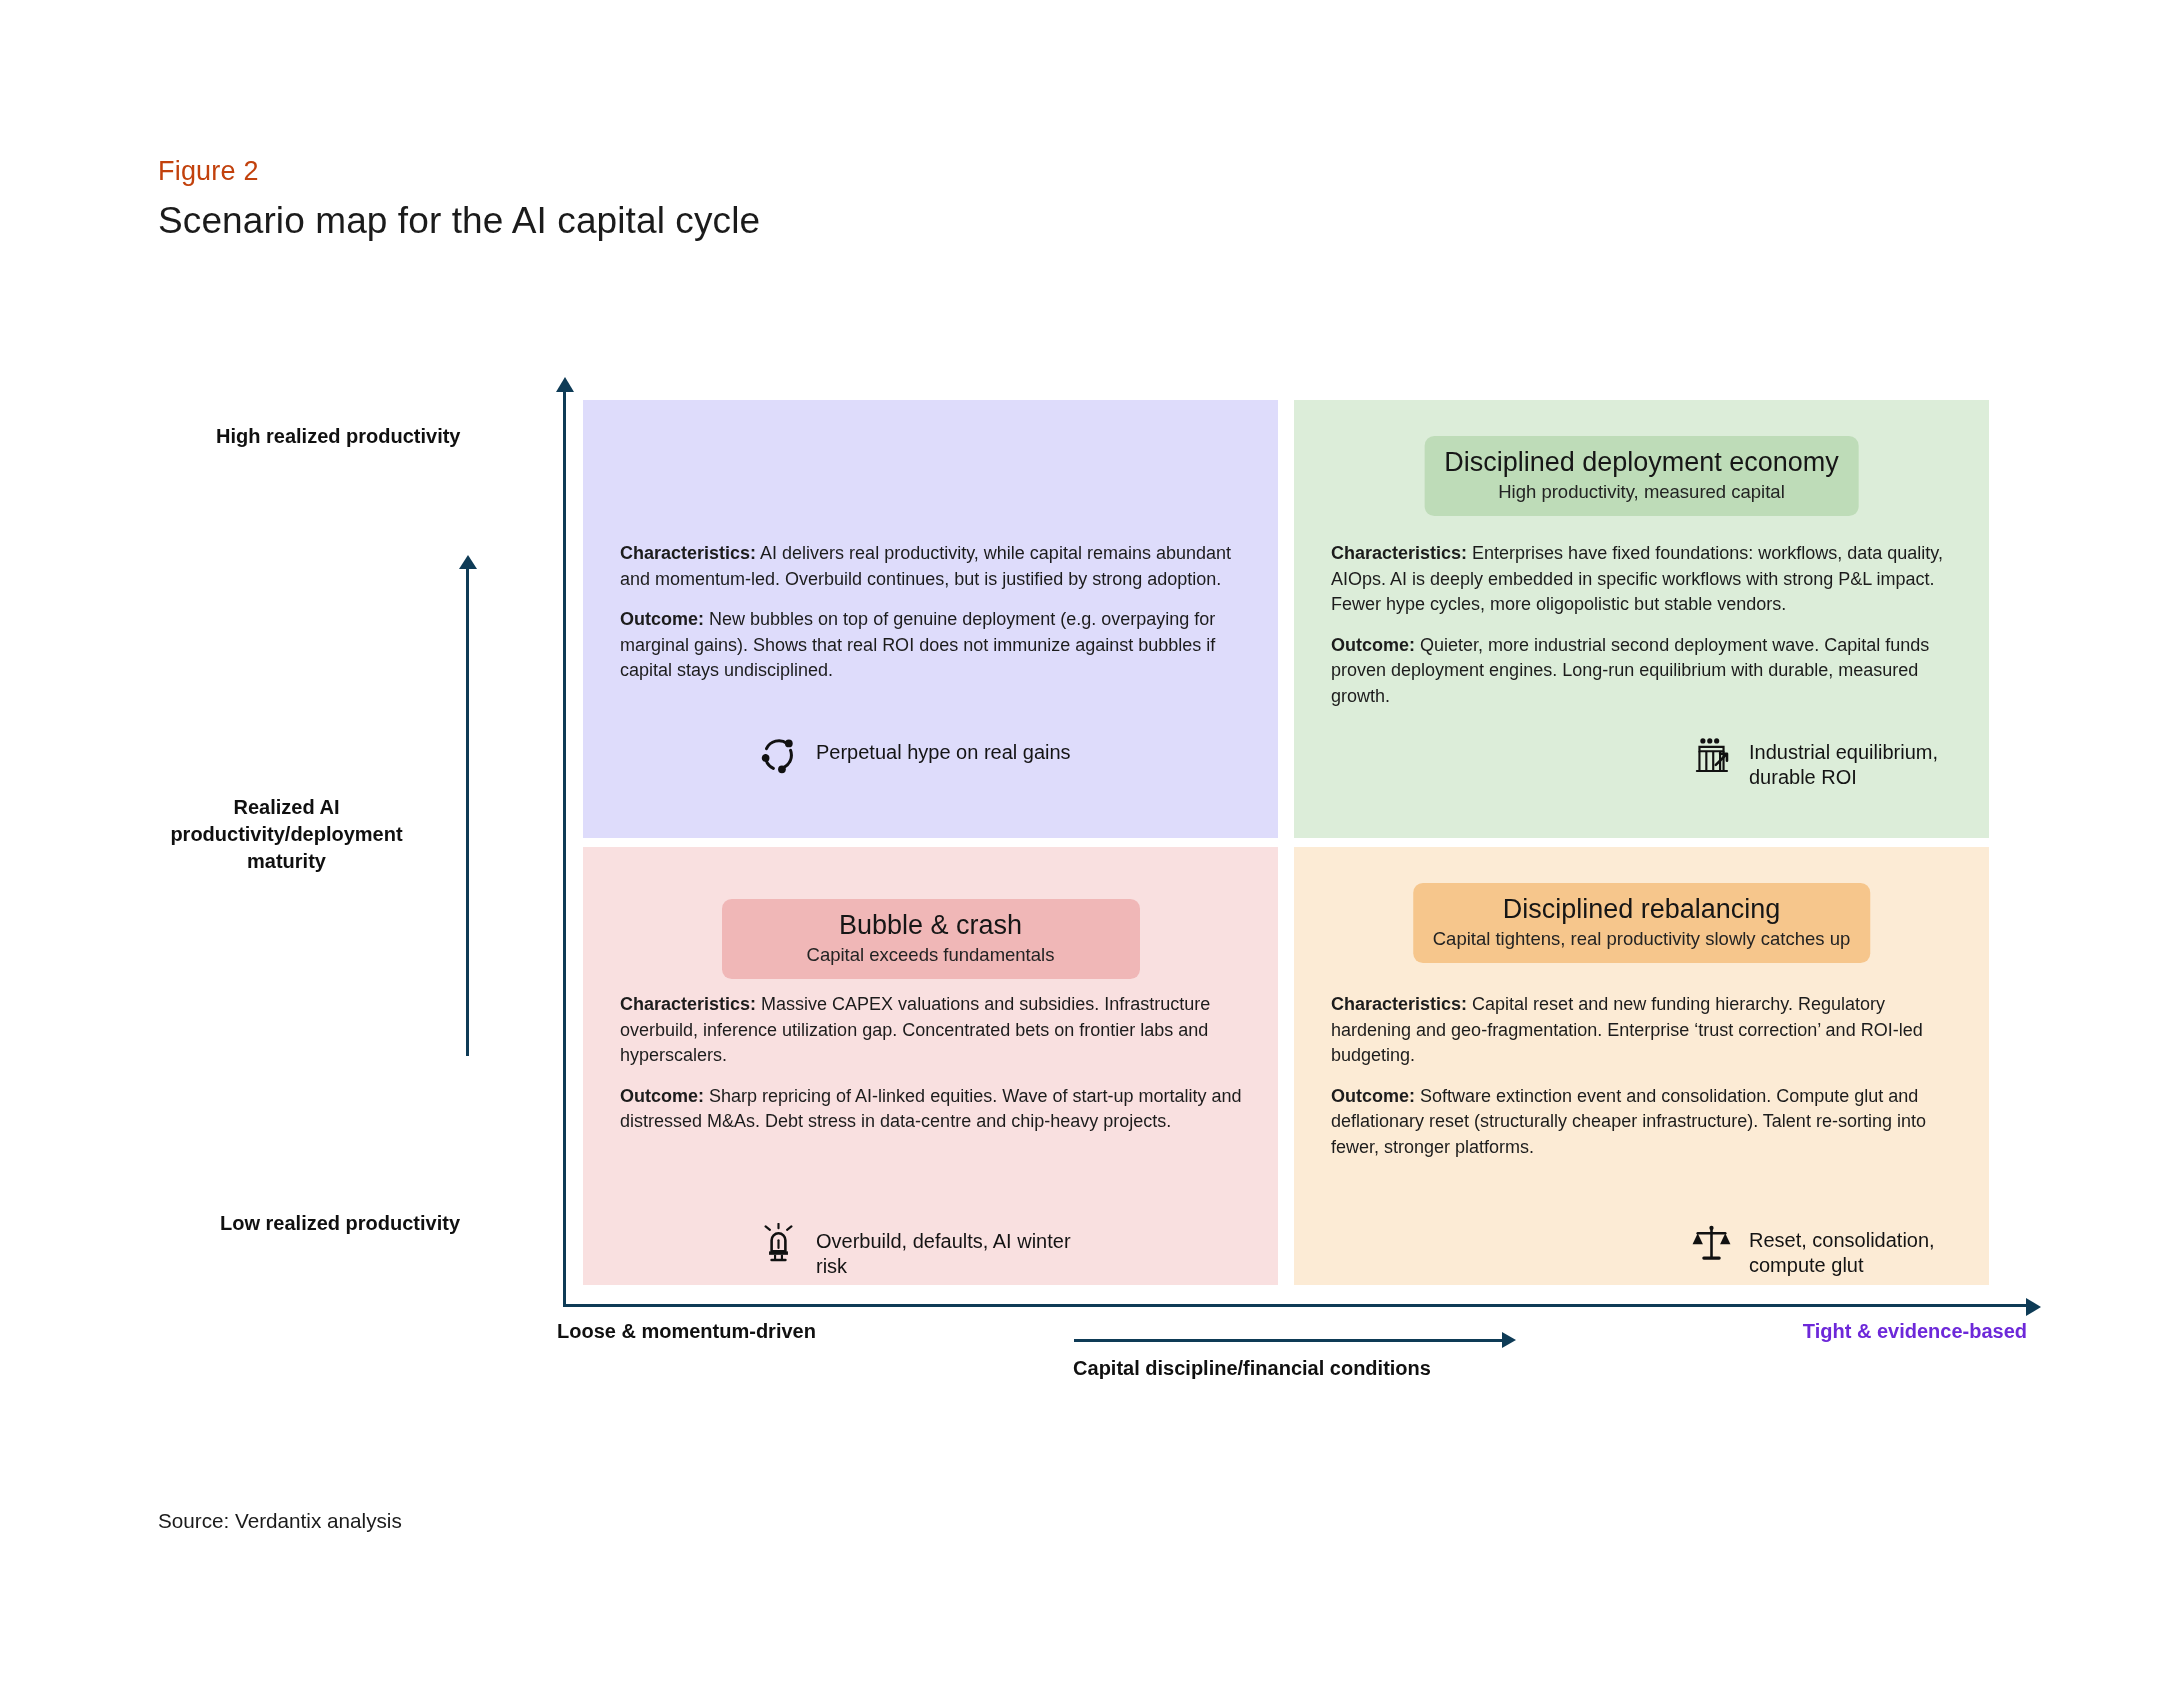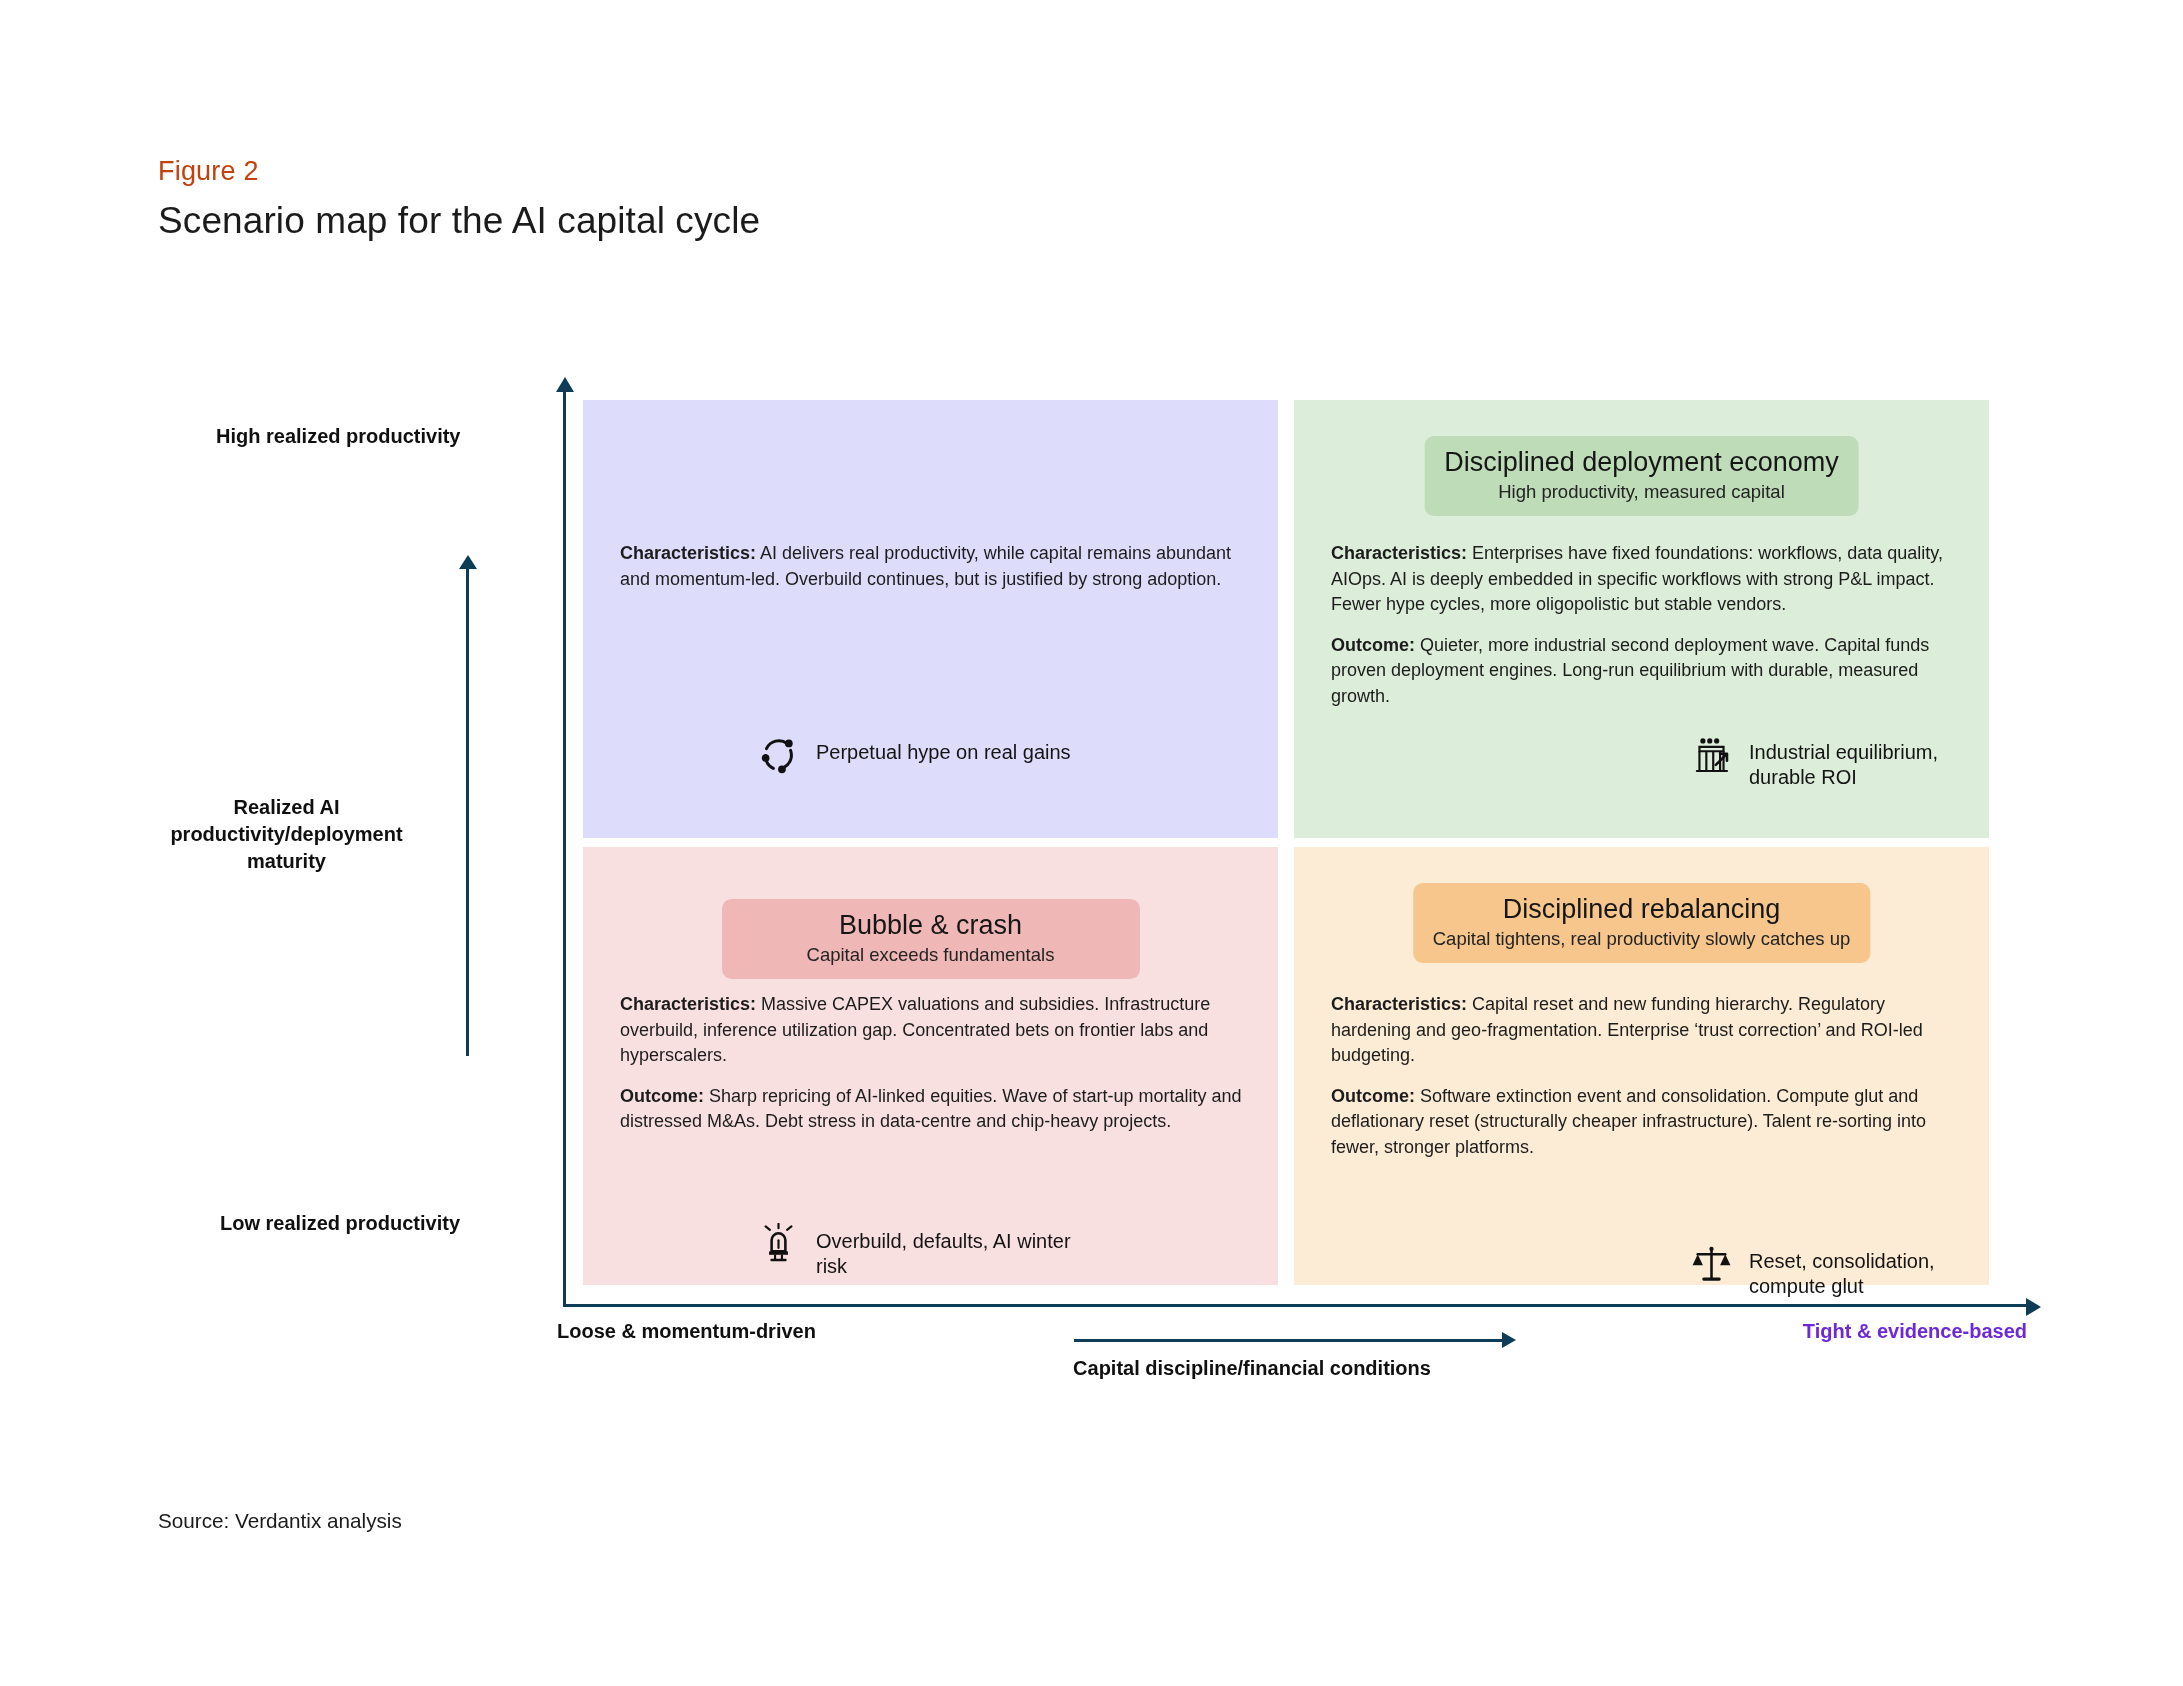--- a/index.html
+++ b/index.html
@@ -94,21 +94,21 @@
   .footnote-row {
     position: absolute;
     left: 37px;
     display: flex;
     align-items: flex-start;
     gap: 16px;
   }
   .fr-tl { top: 334px; left: 174px; }
   .fr-tr { top: 334px; left: 396px; }
   .fr-bl { top: 376px; left: 174px; }
-  .fr-br { top: 396px; left: 396px; }
+  .fr-br { top: 375px; left: 396px; }
 
   .fn-icon { width: 43px; height: 43px; flex: 0 0 43px; }
   .fn-text {
     font-size: 20px;
     color: #141414;
     line-height: 1.25;
     padding-top: 6.2px;
     max-width: 282px;
   }
 
@@ -233,20 +233,21 @@
 <div class="x-label-right">Tight &amp; evidence-based</div>
 <div class="x-axis-title">Capital discipline/financial conditions</div>
 <div class="x-inner-arrow"></div>
 <div class="x-inner-arrow-head"></div>
 
 <div class="matrix">
 
   <div class="quad q-tl">
     <div class="body-text tl">
       <p><b>Characteristics:</b><span> AI delivers real productivity, while capital remains abundant and momentum-led. Overbuild continues, but is justified by strong adoption.</span></p>
+      <p><b>Outcome:</b><span> New bubbles on top of genuine deployment (e.g. overpaying for marginal gains). Shows that real ROI does not immunize against bubbles if capital stays undisciplined.</span></p>
     </div>
     <div class="footnote-row fr-tl">
       <svg class="fn-icon" viewBox="0 0 100 100">
         <path d="M22 34 A32 32 0 0 1 70 22" fill="none" stroke="#111" stroke-width="7" stroke-linecap="round"></path>
         <path d="M78 38 A32 32 0 0 1 62 78" fill="none" stroke="#111" stroke-width="7" stroke-linecap="round"></path>
         <path d="M38 80 A32 32 0 0 1 20 50" fill="none" stroke="#111" stroke-width="7" stroke-linecap="round"></path>
         <circle cx="74" cy="22" r="9" fill="#111"></circle>
         <circle cx="58" cy="82" r="9" fill="#111"></circle>
         <circle cx="20" cy="56" r="9" fill="#111"></circle>
       </svg>

